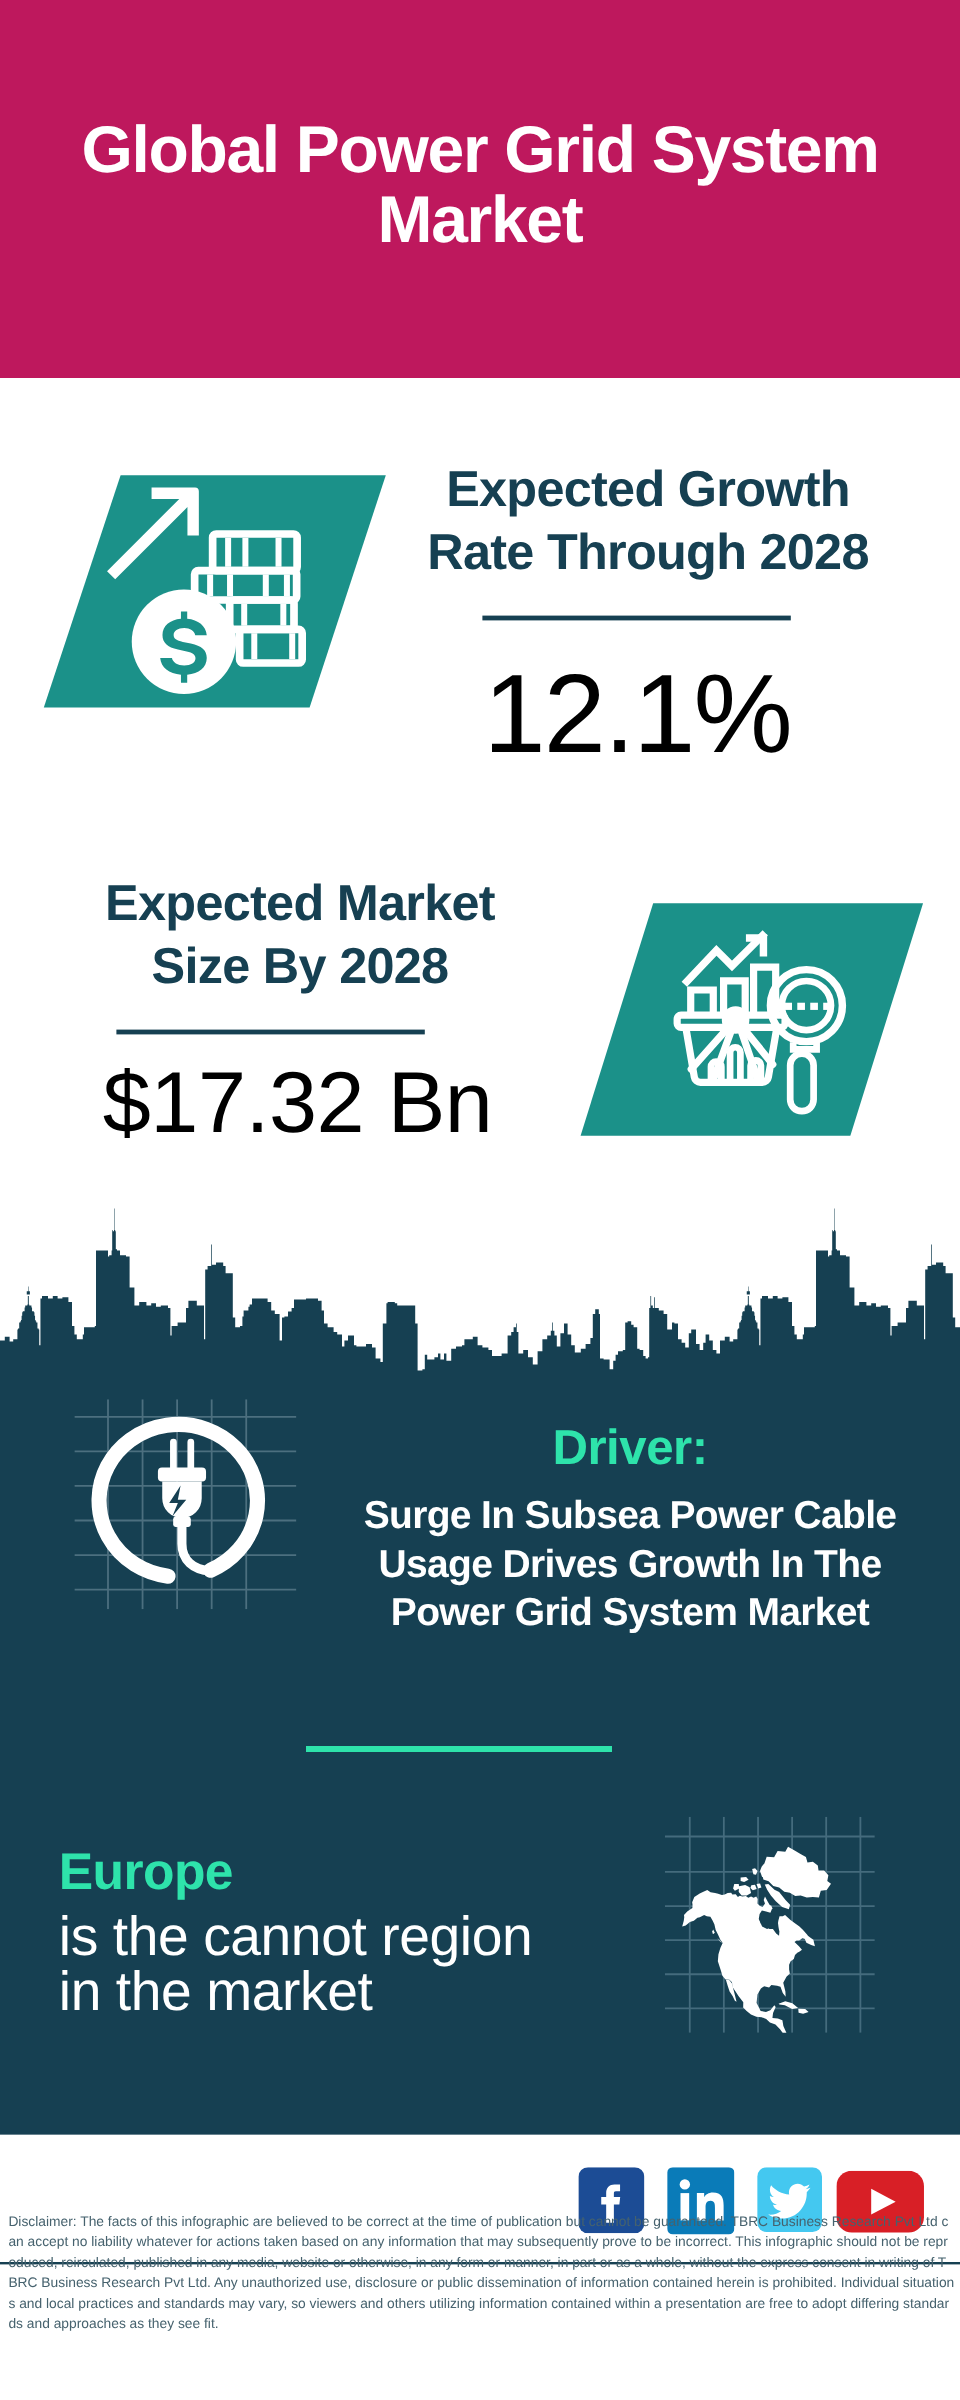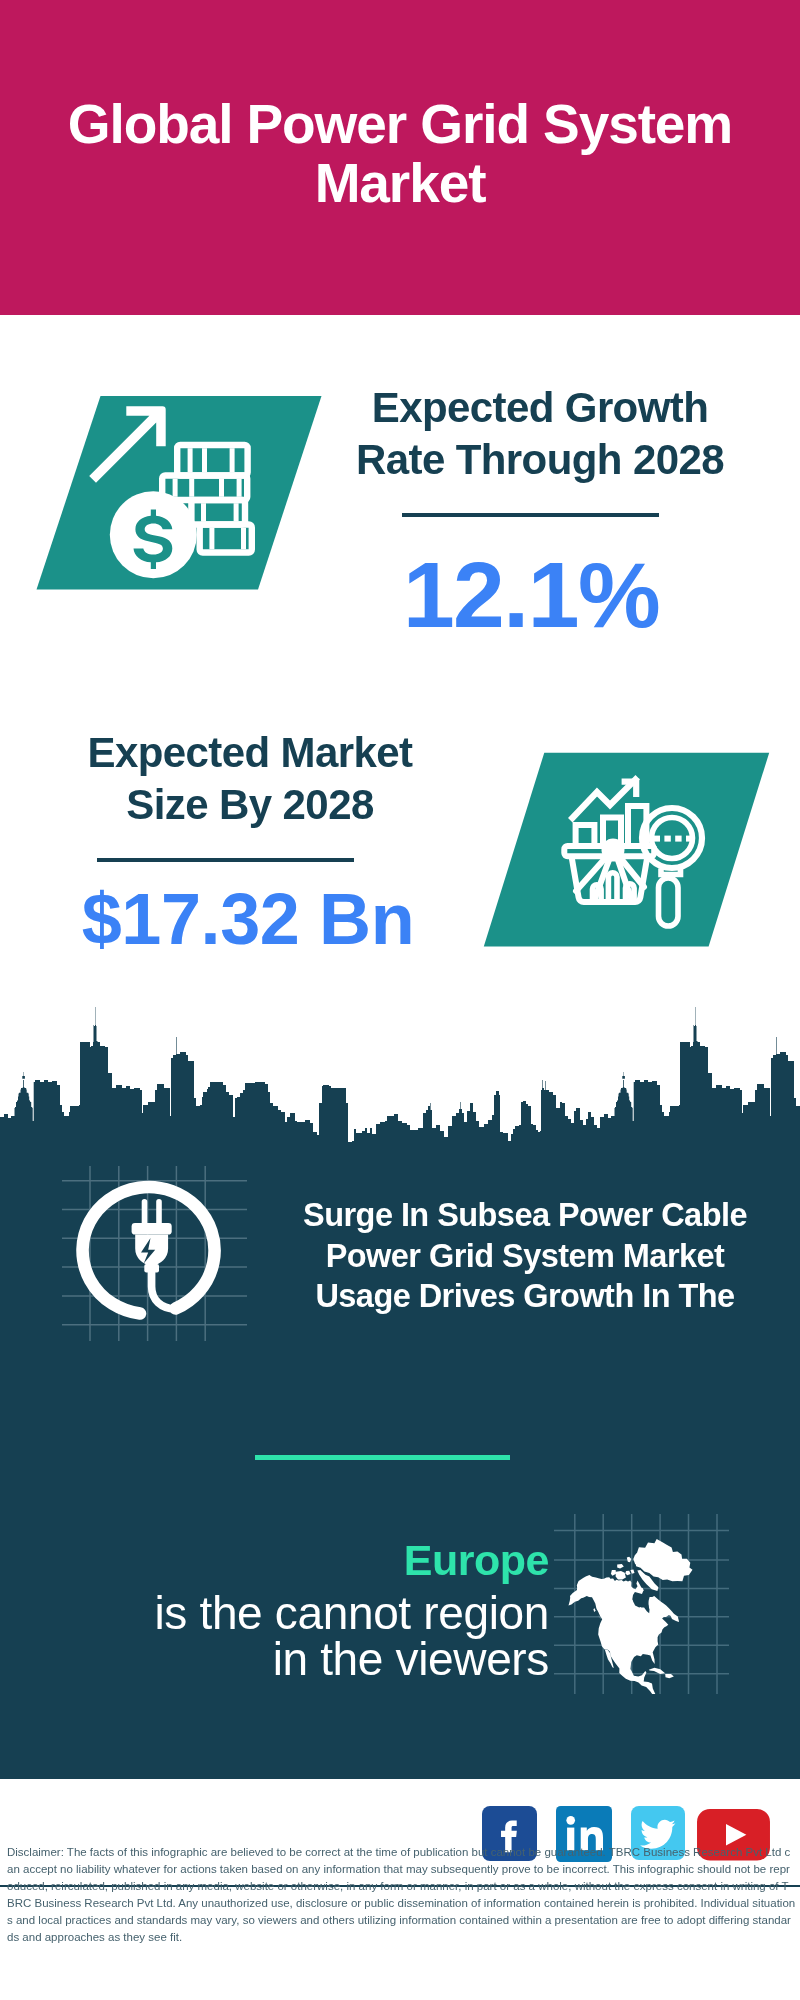--- a/index.html
+++ b/index.html
@@ -10,32 +10,32 @@
 .header-title{position:absolute;left:40px;top:95px;width:720px;text-align:center;color:#ffffff;font-size:55px;font-weight:bold;line-height:1.075;letter-spacing:-1.1px;}
 
 .statsec{position:absolute;left:0;top:315px;width:800px;height:830px;background:#ffffff;}
 .shape1{position:absolute;left:30px;top:75px;}
 .shape2{position:absolute;left:480px;top:436px;}
 .stat1-text{position:absolute;left:330px;top:67px;width:420px;text-align:center;}
 .stat2-text{position:absolute;left:40px;top:412px;width:420px;text-align:center;}
 .stat-label{color:#164052;font-size:42px;font-weight:bold;line-height:1.235;letter-spacing:-0.6px;}
 .stat-rule{position:relative;left:-10px;height:4px;background:#164052;margin:27px auto 0;width:257px;}
 .stat2-text .stat-rule{left:-25px;}
-.stat-value{position:relative;color:#3b82f6;font-weight:bold;line-height:1.0;}
+.stat-value{position:relative;color:#000000;font-weight:normal;line-height:1.0;}
 .stat1-text .stat-value{font-size:93px;letter-spacing:-1.5px;margin-top:32px;left:-9px;}
 .stat2-text .stat-value{font-size:72px;letter-spacing:-0.4px;margin-top:21px;left:-2px;}
 
 .dark{position:absolute;left:0;top:1144px;width:800px;height:635px;background:#164052;}
 .skyline{position:absolute;left:0;top:985px;width:800px;height:160px;}
 .driver-icon{position:absolute;left:62px;top:1166px;}
 .driver-text{position:absolute;left:270px;top:1183px;width:510px;text-align:center;}
 .driver-head{color:#2ee3ab;font-size:41px;font-weight:bold;letter-spacing:-0.4px;}
 .driver-body{color:#ffffff;font-size:32.5px;font-weight:bold;line-height:1.25;letter-spacing:-0.55px;margin-top:12px;}
 .divider{position:absolute;left:255px;top:1455px;width:255px;height:5px;background:#2ee3ab;}
-.region-text{position:absolute;left:49px;top:1536px;width:500px;text-align:right;}
+.region-text{position:absolute;left:49px;top:1536px;width:500px;text-align:left;}
 .region-name{color:#2ee3ab;font-size:43px;font-weight:bold;letter-spacing:-0.5px;}
 .region-sub{color:#ffffff;font-size:46px;line-height:1.0;letter-spacing:-0.35px;margin-top:5px;}
 .map{position:absolute;left:554px;top:1514px;}
 
 .footer{position:absolute;left:0;top:1779px;width:800px;height:221px;background:#ffffff;}
 
 .foot-text{position:absolute;left:36px;top:1812px;color:#2e9178;font-size:16.4px;line-height:1.33;}
 .social{position:absolute;left:482px;top:1806px;display:flex;align-items:flex-start;}
 .sicon svg{display:block;}
 .sicon{margin-right:19px;}
@@ -167,33 +167,34 @@
     <rect x="79.7" y="32.9" width="5.6" height="28" rx="2.8"></rect>
     <rect x="94.2" y="32.9" width="5.6" height="28" rx="2.8"></rect>
     <rect x="69.6" y="57" width="40.1" height="11.6" rx="3.4"></rect>
     <path d="M73.2,68.6 h32.9 v14 a16.5,16.5 0 0 1 -16.45,16.5 a16.5,16.5 0 0 1 -16.45,-16.5 Z"></path>
     <rect x="82.3" y="98" width="14.7" height="8.5" rx="2"></rect>
   </g>
   <path d="M89.6,106.5 v14 c0,13.5 9.5,22 23.5,22.5" fill="none" stroke="#ffffff" stroke-width="7.6" stroke-linecap="round"></path>
   <path d="M88.5,72 l-9.5,14.6 h7.2 l-4.5,11 l11.5,-13.8 h-7.0 Z" fill="#164052"></path>
 </svg></div>
   <div class="driver-text">
+    <div class="driver-head">Driver:</div>
     <div class="driver-body">
       <div>Surge In Subsea Power Cable</div>
+      <div>Usage Drives Growth In The</div>
       <div>Power Grid System Market</div>
-      <div>Usage Drives Growth In The</div>
     </div>
   </div>
   <div class="divider"></div>
 
   <div class="region-text">
     <div class="region-name">Europe</div>
     <div class="region-sub">
       <div>is the cannot region</div>
-      <div>in the viewers</div>
+      <div>in the market</div>
     </div>
   </div>
   <div class="map"><svg width="175" height="180" viewBox="0 0 175 180" xmlns="http://www.w3.org/2000/svg">
   <g stroke="#4a7182" stroke-width="1.5" opacity="0.9">
     <line x1="20.8" y1="0" x2="20.8" y2="180"></line>
           <line x1="49.2" y1="0" x2="49.2" y2="180"></line>
     <line x1="77.7" y1="0" x2="77.7" y2="180"></line>
           <line x1="106.1" y1="0" x2="106.1" y2="180"></line>
     <line x1="134.5" y1="0" x2="134.5" y2="180"></line>
           <line x1="163" y1="0" x2="163" y2="180"></line>

